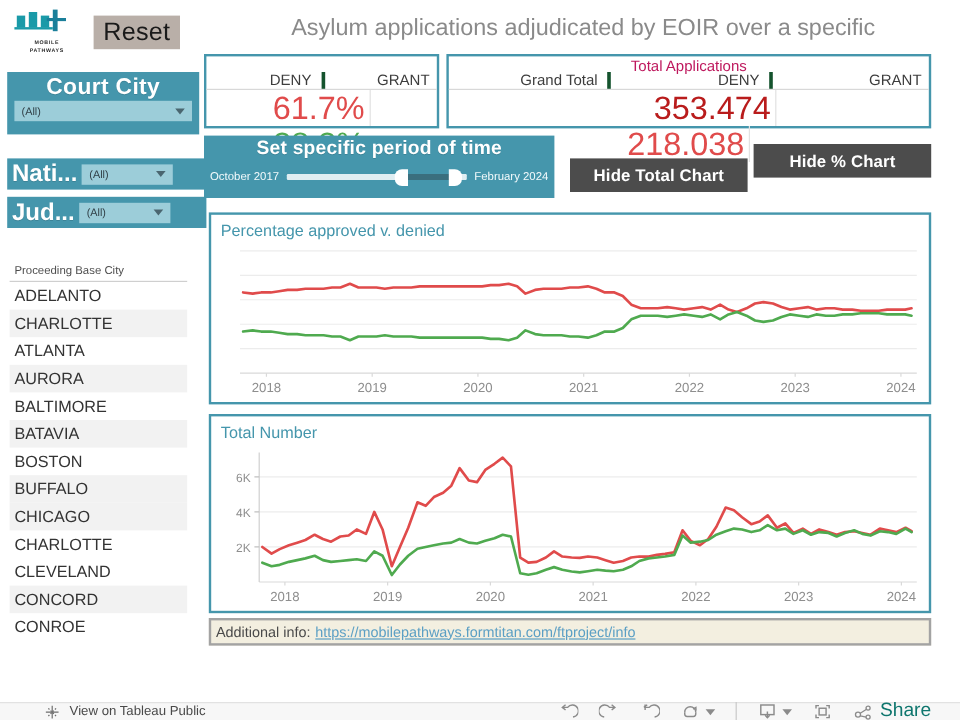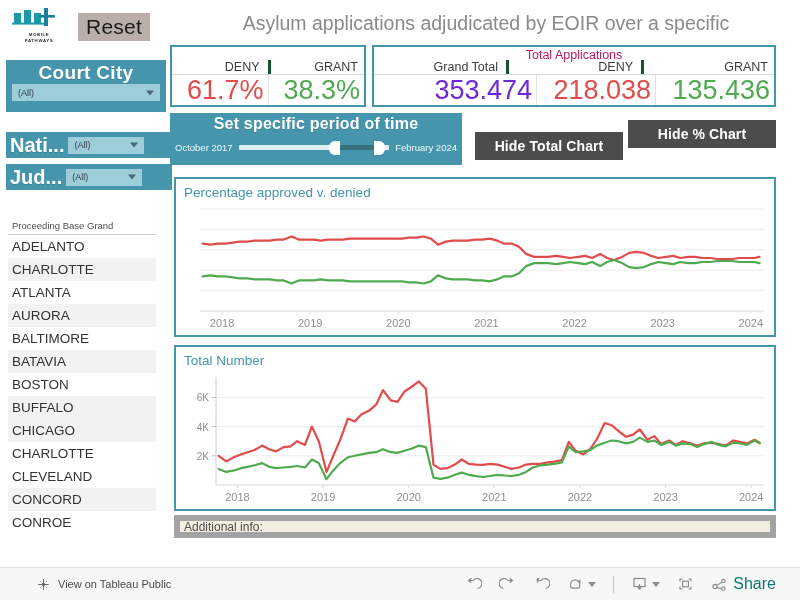--- a/index.html
+++ b/index.html
@@ -83,29 +83,29 @@
   .kpi-total-cap {
     position:absolute; top:1px; left:0; width:100%; text-align:center;
     font-size:12.5px; color:#be185d;
   }
   .kpi-hdr-row { display:flex; height:27px; align-items:flex-end; }
   .kpi-hdr {
     flex:1; text-align:right; font-size:12.5px; color:#3d3d3d;
     padding-right:8px; border-right:3px solid #14532d;
   }
   .kpi-hdr:last-child { border-right:none; padding-right:6px;}
-  .kpi-val-row { display:flex; height:31px; align-items:center; border-top:1px solid #d8d8d8; }
+  .kpi-val-row { display:flex; height:31px; align-items:center; border-top:1px solid #d8d8d8;flex-direction:column; }
   .kpi-val {
     flex:1; text-align:right; font-size:27px; padding-right:4px;
     border-right:1px solid #e2e2e2; line-height:30px; white-space:nowrap;
   }
   .kpi-val:last-child { border-right:none; }
   .c-deny { color:#e04b4b; }
   .c-grant { color:#4faa4f; }
-  .c-blue  { color:#6d28d9;padding-left:44px; }
+  .c-blue  { color:#b91c1c;padding-left:44px; }
 
   
   .time-card {
     position:absolute; left:170px; top:113px; width:292px; height:52px;
     background:#4596ac; color:#fff;
   }
   .time-card .t-title {
     font-size:16px; font-weight:bold; text-align:center; margin-top:2px;
     letter-spacing:.2px; text-shadow:0 1px 0 rgba(0,0,0,.12);
   }
@@ -139,28 +139,28 @@
   .panel-pct   { left:174px; top:177px; width:602px; height:160px; }
   .panel-total { left:174px; top:345px; width:602px; height:166px; }
   .panel-title {
     font-size:13.5px; color:#4596ac; padding:6px 0 0 8px;
   }
   .plot { position:absolute; left:0; right:0; }
 
   
   .info-bar {
     position:absolute; left:174px; top:515px; width:602px; height:23px;
-    background:#f3efe0; border:6px solid #a3a3a3; display:flex; align-items:center;
+    background:#f3efe0; border:2px solid #a3a3a3; display:flex; align-items:center;
     padding-left:4px; font-size:12px; color:#4a4a4a;
   }
   .info-bar a { color:#5b9fc4; text-decoration:underline; margin-left:4px; font-size:12px;}
 
   
   .toolbar {
-    position:absolute; left:0; bottom:0; width:800px; height:33px;
+    position:absolute; left:0; bottom:0; width:800px; height:15px;
     background:#f7f7f7; border-top:1px solid #e2e2e2;
     display:flex; align-items:center;
   }
   .tb-left { display:flex; align-items:center; margin-left:36px; }
   .tb-left .lbl { font-size:11px; color:#4a4a4a; margin-left:7px; }
   .tb-right { display:flex; align-items:center; margin-left:auto; margin-right:24px; gap:17px; }
   .tb-ico { cursor:pointer; display:flex; align-items:center; color:#8b8b8b; }
   .tb-div { width:1px; height:17px; background:#c9c9c9; }
   .tb-share-lbl { font-size:16px; color:#0f766e; margin-left:5px; }
   .tb-caret {
@@ -208,21 +208,21 @@
 
   <div class="filter-row filter-jud">
     <span class="f-label">Jud...</span>
     <div class="dd">
       <span>(All)</span>
       <span class="caret"></span>
     </div>
   </div>
 
   <div class="city-list">
-    <div class="city-head">Proceeding Base Grand</div>
+    <div class="city-head">Proceeding Base City</div>
     <div id="city-items">
         <div class="city-item">ADELANTO</div>
         <div class="city-item alt">CHARLOTTE</div>
         <div class="city-item">ATLANTA</div>
         <div class="city-item alt">AURORA</div>
         <div class="city-item">BALTIMORE</div>
         <div class="city-item alt">BATAVIA</div>
         <div class="city-item">BOSTON</div>
         <div class="city-item alt">BUFFALO</div>
         <div class="city-item alt">CHICAGO</div>
@@ -330,20 +330,21 @@
         <line x1="489.53124999999363" x2="489.53124999999363" y1="112" y2="115" stroke="#d9d9d9" stroke-width="1"></line>
         <text x="575.1562499999924" y="128" text-anchor="middle" fill="#8e8e8e" font-size="11" font-family="&quot;Liberation Sans&quot;, sans-serif">2024</text>
         <line x1="575.1562499999924" x2="575.1562499999924" y1="112" y2="115" stroke="#d9d9d9" stroke-width="1"></line>
         <polyline points="42.6,82.8 50.3,88.4 57.1,84.6 64.8,81.4 71.7,79.2 78.5,77.0 86.2,72.6 93.1,76.2 99.9,78.4 107.6,74.1 114.5,73.3 121.3,68.2 129.0,71.9 135.9,53.6 142.8,68.2 150.5,98.9 157.3,82.8 164.2,66.8 171.9,45.6 178.7,48.5 185.6,41.2 193.3,37.6 200.1,31.7 207.0,17.1 214.7,27.4 221.5,28.8 228.4,18.6 236.1,13.5 242.9,8.4 249.8,15.7 257.5,91.6 264.3,95.9 271.2,95.2 278.9,91.6 285.7,86.5 292.6,90.8 300.3,91.6 307.1,91.9 314.0,90.8 321.7,91.6 328.6,93.8 335.4,95.9 343.1,94.5 350.0,91.6 356.8,90.8 364.5,90.8 371.4,89.4 378.2,88.6 385.9,87.2 392.8,68.9 399.6,77.7 407.3,81.4 414.2,76.2 421.0,66.0 428.7,50.0 435.6,52.2 442.4,58.0 450.1,63.8 457.0,61.6 463.8,56.5 471.5,66.8 478.4,63.1 485.2,71.1 493.0,67.5 499.8,71.9 506.7,68.2 514.4,70.4 521.2,72.6 528.1,70.4 535.8,69.7 542.6,71.1 549.5,72.6 557.2,67.5 564.0,68.9 570.9,70.4 578.6,66.8 583.7,69.7" fill="none" stroke="#e04b4b" stroke-width="2.2" stroke-linejoin="round" stroke-linecap="round"></polyline>
         <polyline points="42.6,95.9 50.3,98.9 57.1,97.7 64.8,95.2 71.7,93.8 78.5,92.3 86.2,90.1 93.1,93.8 99.9,95.2 107.6,94.5 114.5,93.8 121.3,93.0 129.0,94.5 135.9,86.5 142.8,90.1 150.5,106.2 157.3,97.4 164.2,90.1 171.9,84.3 178.7,82.8 185.6,81.4 193.3,79.9 200.1,79.2 207.0,76.2 214.7,79.2 221.5,79.9 228.4,77.7 236.1,75.5 242.9,72.6 249.8,74.1 257.5,104.7 264.3,105.9 271.2,104.7 278.9,101.8 285.7,99.6 292.6,101.8 300.3,103.2 307.1,104.0 314.0,103.0 321.7,101.8 328.6,102.5 335.4,103.0 343.1,101.8 350.0,98.9 356.8,94.5 364.5,92.3 371.4,91.6 378.2,90.8 385.9,89.4 392.8,73.3 399.6,79.2 407.3,78.4 414.2,77.0 421.0,72.6 428.7,69.7 435.6,67.5 442.4,68.2 450.1,70.4 457.0,68.9 463.8,64.6 471.5,68.9 478.4,67.5 485.2,71.9 493.0,68.9 499.8,72.6 506.7,70.4 514.4,71.1 521.2,74.1 528.1,71.1 535.8,68.9 542.6,71.9 549.5,73.3 557.2,69.7 564.0,70.4 570.9,71.9 578.6,67.5 583.7,70.4" fill="none" stroke="#4faa4f" stroke-width="2.2" stroke-linejoin="round" stroke-linecap="round"></polyline>
       </svg>
   </div>
 
   <div class="info-bar">
     <span>Additional info:</span>
+    <a href="#">https://mobilepathways.formtitan.com/ftproject/info</a>
   </div>
 
   <div class="toolbar">
     <div class="tb-left">
       <svg width="15" height="15" viewBox="0 0 15 15">
         <g stroke="#6e6e6e" stroke-width="1" fill="none">
           <path d="M7.5 2.2v10.6M2.2 7.5h10.6"></path>
           <path d="M4.3 4.3l6.4 6.4M10.7 4.3l-6.4 6.4" stroke-dasharray="1.3 1.3"></path>
         </g>
       </svg>

